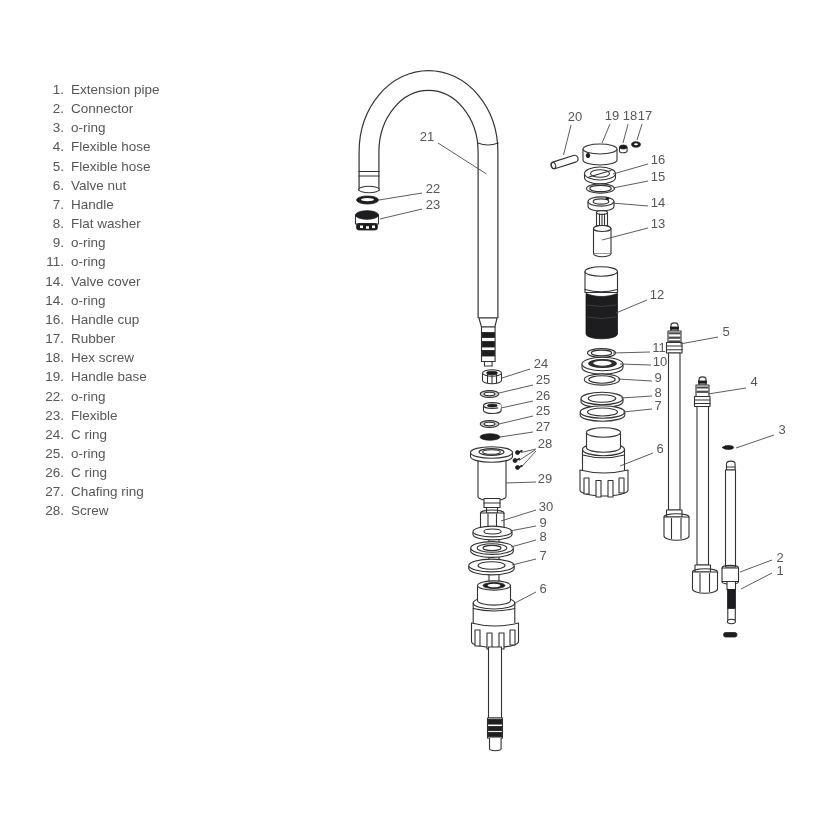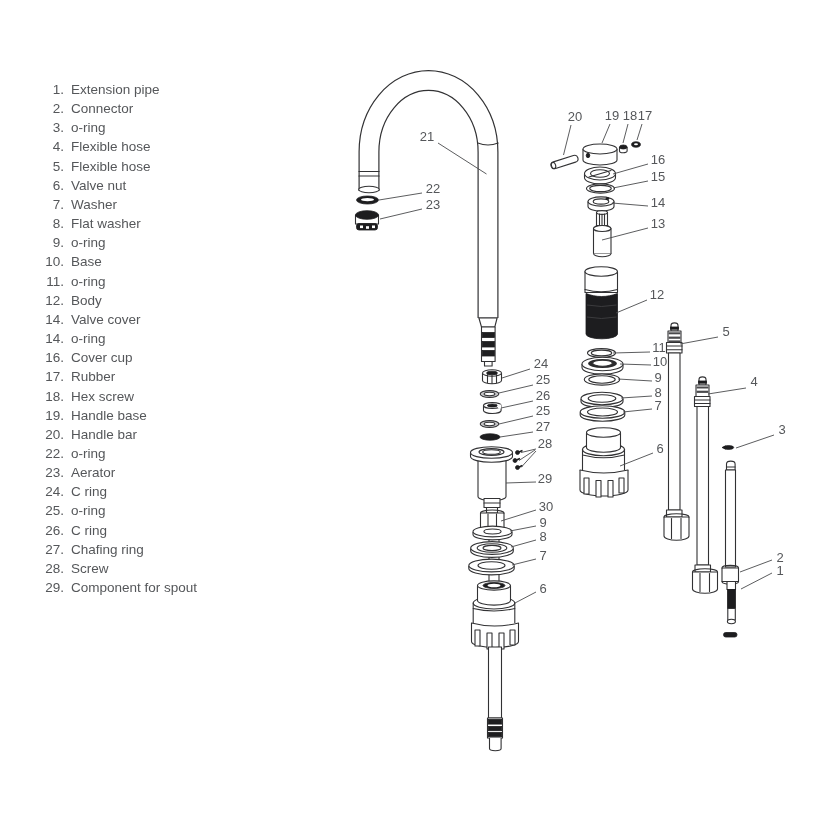--- a/index.html
+++ b/index.html
@@ -48,101 +48,85 @@
       <div class="part-row">
         <span class="part-num">5.</span>
         <span class="part-label">Flexible hose</span>
       </div>
       <div class="part-row">
         <span class="part-num">6.</span>
         <span class="part-label">Valve nut</span>
       </div>
       <div class="part-row">
         <span class="part-num">7.</span>
-        <span class="part-label">Washer</span>
+        <span class="part-label">Handle</span>
       </div>
       <div class="part-row">
         <span class="part-num">8.</span>
         <span class="part-label">Flat washer</span>
       </div>
       <div class="part-row">
         <span class="part-num">9.</span>
         <span class="part-label">o-ring</span>
       </div>
       <div class="part-row">
-        <span class="part-num">10.</span>
-        <span class="part-label">Base</span>
-      </div>
-      <div class="part-row">
         <span class="part-num">11.</span>
         <span class="part-label">o-ring</span>
-      </div>
-      <div class="part-row">
-        <span class="part-num">12.</span>
-        <span class="part-label">Body</span>
       </div>
       <div class="part-row">
         <span class="part-num">14.</span>
         <span class="part-label">Valve cover</span>
       </div>
       <div class="part-row">
         <span class="part-num">14.</span>
         <span class="part-label">o-ring</span>
       </div>
       <div class="part-row">
         <span class="part-num">16.</span>
-        <span class="part-label">Cover cup</span>
+        <span class="part-label">Handle cup</span>
       </div>
       <div class="part-row">
         <span class="part-num">17.</span>
         <span class="part-label">Rubber</span>
       </div>
       <div class="part-row">
         <span class="part-num">18.</span>
         <span class="part-label">Hex screw</span>
       </div>
       <div class="part-row">
         <span class="part-num">19.</span>
         <span class="part-label">Handle base</span>
       </div>
       <div class="part-row">
-        <span class="part-num">20.</span>
-        <span class="part-label">Handle bar</span>
-      </div>
-      <div class="part-row">
         <span class="part-num">22.</span>
         <span class="part-label">o-ring</span>
       </div>
       <div class="part-row">
         <span class="part-num">23.</span>
-        <span class="part-label">Aerator</span>
+        <span class="part-label">Flexible</span>
       </div>
       <div class="part-row">
         <span class="part-num">24.</span>
         <span class="part-label">C ring</span>
       </div>
       <div class="part-row">
         <span class="part-num">25.</span>
         <span class="part-label">o-ring</span>
       </div>
       <div class="part-row">
         <span class="part-num">26.</span>
         <span class="part-label">C ring</span>
       </div>
       <div class="part-row">
         <span class="part-num">27.</span>
         <span class="part-label">Chafing ring</span>
       </div>
       <div class="part-row">
         <span class="part-num">28.</span>
         <span class="part-label">Screw</span>
-      </div>
-      <div class="part-row">
-        <span class="part-num">29.</span>
-        <span class="part-label">Component for spout</span>
       </div>
     </div>
 
   <svg id="diagram" width="828" height="828" viewBox="0 0 828 828" xmlns="http://www.w3.org/2000/svg">
 
     <g>
       <path class="tube-outer" d="M 369 191 L 369 152 A 59.5 71.5 0 0 1 488 152 L 488 318"></path>
       <path class="tube-inner" d="M 369 190 L 369 152 A 59.5 71.5 0 0 1 488 152 L 488 317.4"></path>
       <line class="ln" x1="358.9" y1="171.5" x2="379.1" y2="171.5"></line>
       <line class="ln" x1="358.9" y1="176" x2="379.1" y2="176"></line>

